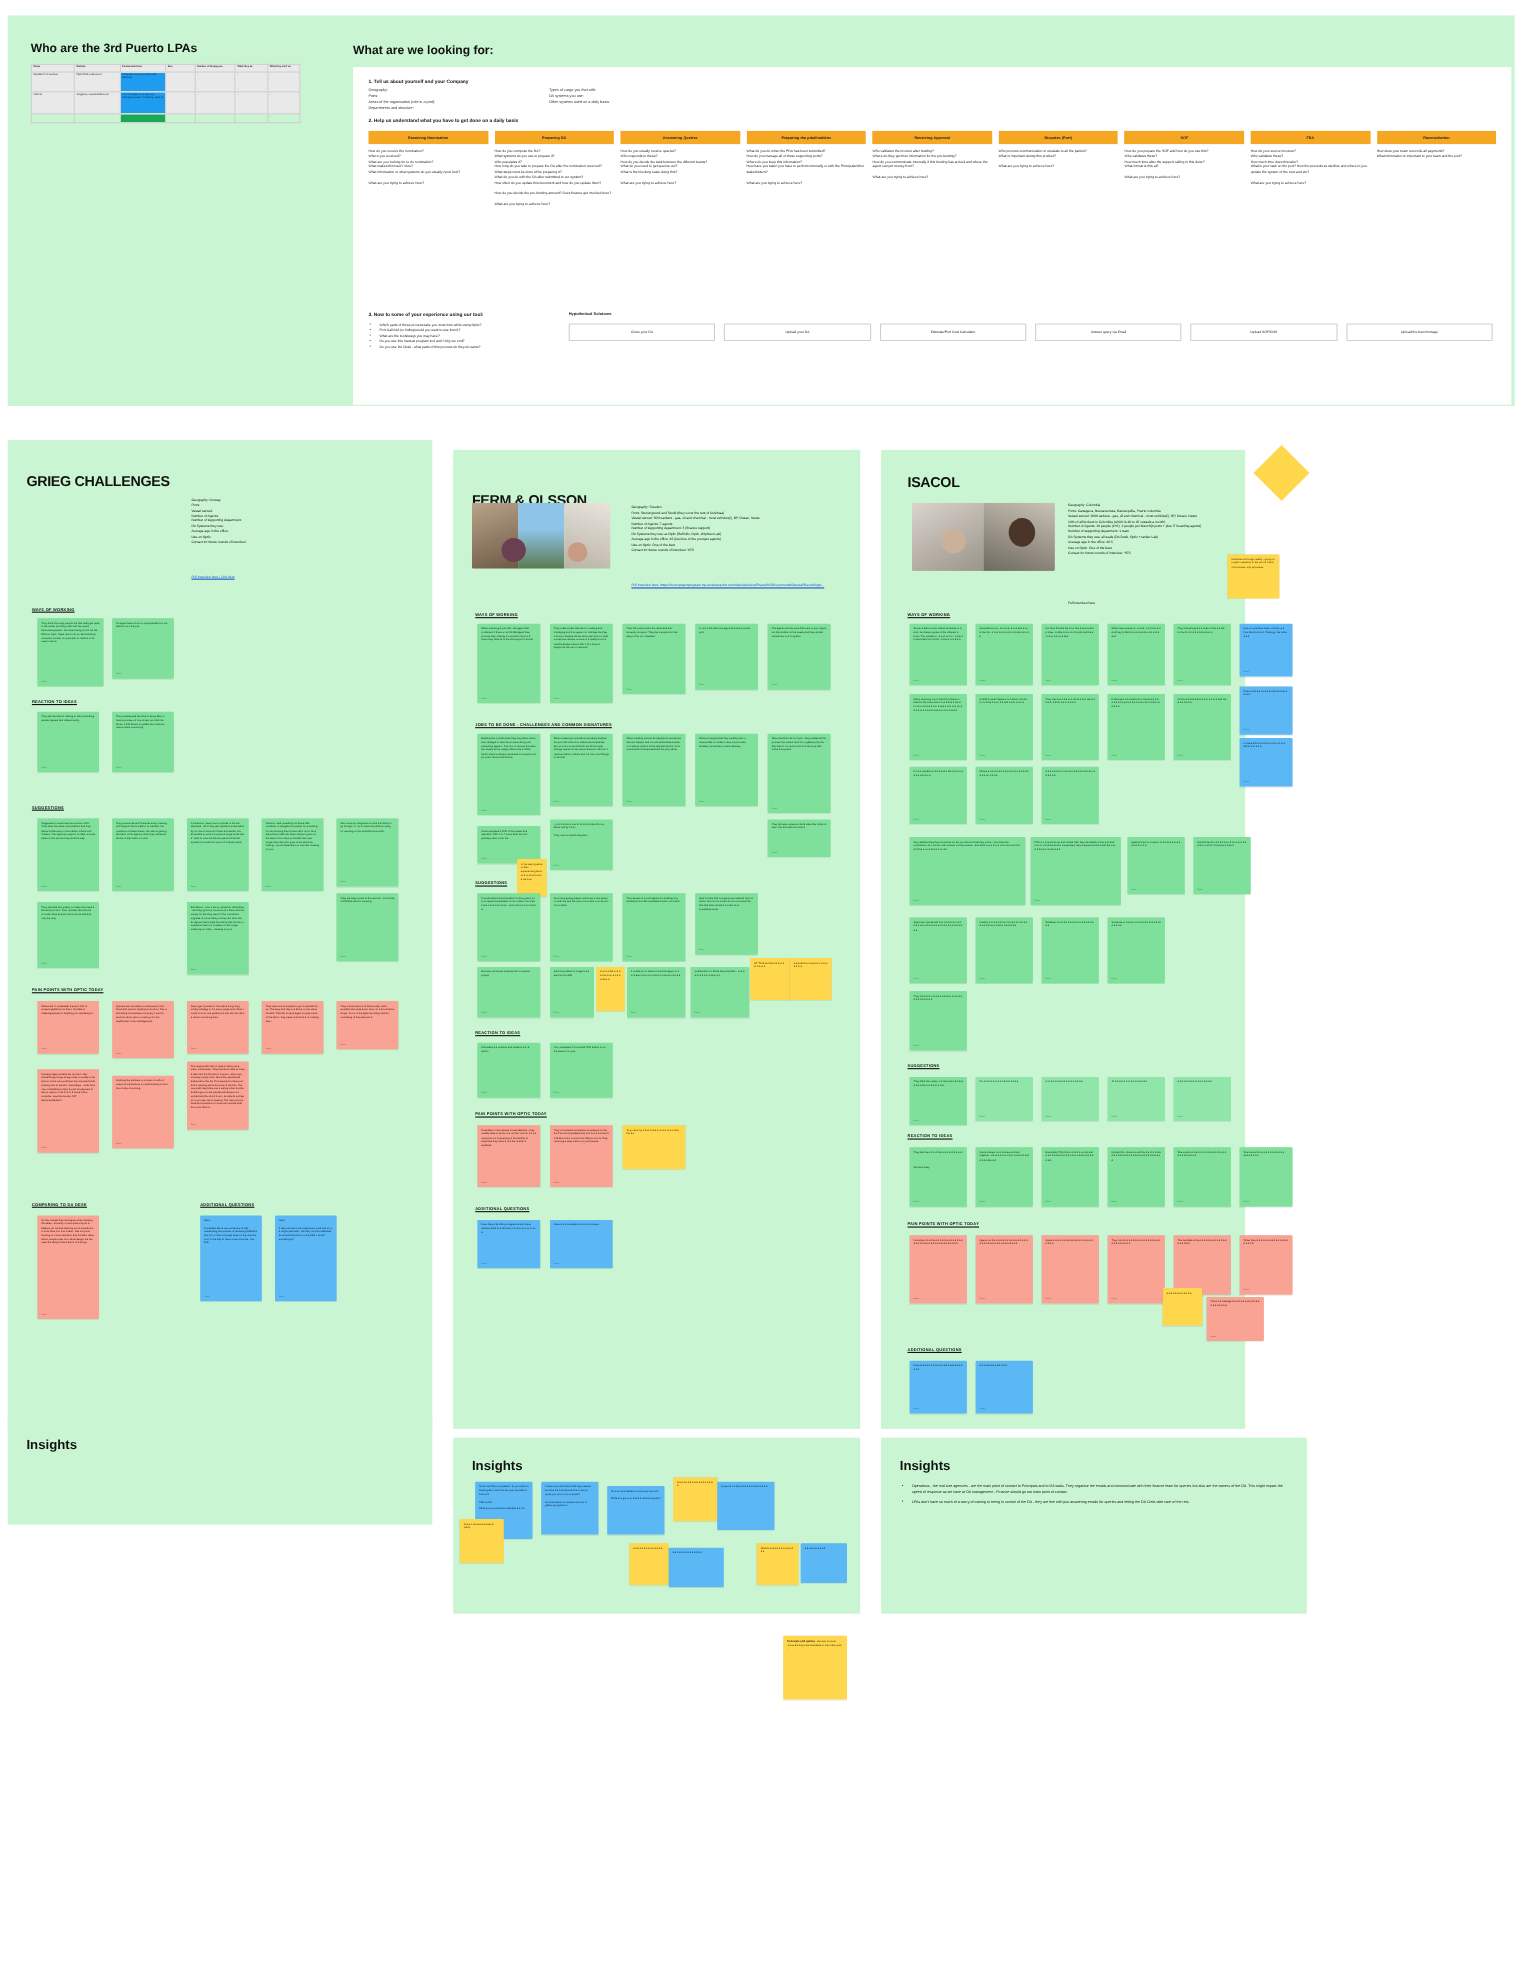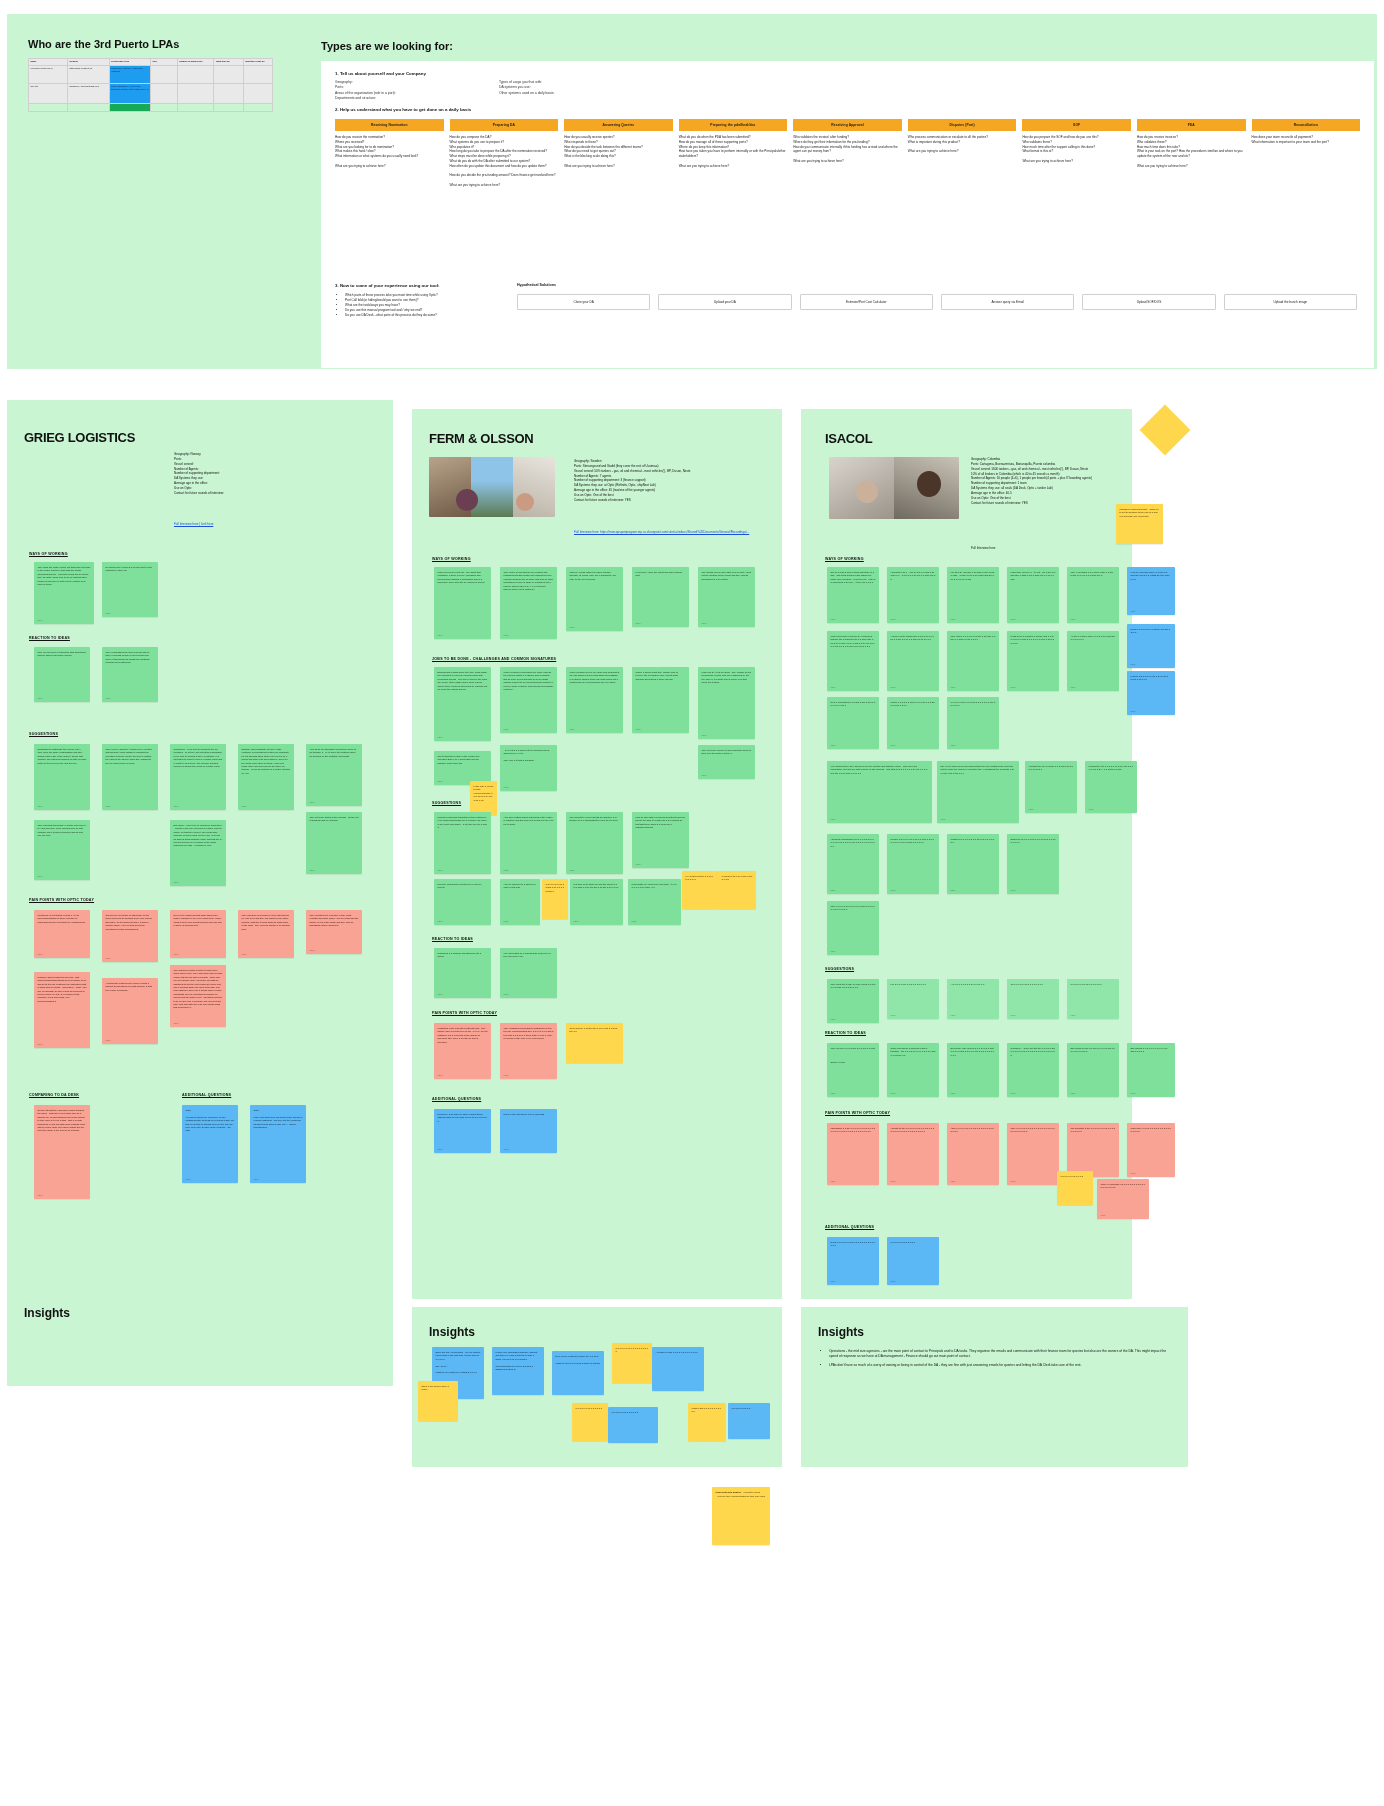--- a/index.html
+++ b/index.html
@@ -143,21 +143,21 @@
           <td class="cell-green"></td>
           <td></td>
           <td></td>
           <td></td>
           <td>-</td>
         </tr>
       </tbody>
     </table>
   </div>
 
-  <div id="guide-title">Types are we looking for:</div>
+  <div id="guide-title">What are we looking for:</div>
 
   <div id="guide-card">
     <div class="g-h" style="position:absolute;left:14px;top:10px;">1. Tell us about yourself and your Company</div>
     <div class="g-sub" style="position:absolute;left:14px;top:19px;width:150px;white-space:pre-wrap;">Geography:
 Ports:
 Areas of the organisation (role in a port):
 Departments and structure:</div>
     <div class="g-sub" style="position:absolute;left:178px;top:19px;width:170px;white-space:pre-wrap;">Types of cargo you that with:
 DA systems you use:
 Other systems used on a daily basis:</div>
@@ -263,21 +263,21 @@
       <div class="btn-outline" style="flex:1 1 0">Upload your DA</div>
       <div class="btn-outline" style="flex:1 1 0">Estimate/Port Cost Calculator</div>
       <div class="btn-outline" style="flex:1 1 0">Answer query via Email</div>
       <div class="btn-outline" style="flex:1 1 0">Upload SOF/DOS</div>
       <div class="btn-outline" style="flex:1 1 0">Upload the bunch image</div>
     </div>
   </div>
 </div>
 
 <div class="frame" id="col-grieg">
-  <div class="col-title" style="left:17px;top:30px;">GRIEG LOGISTICS</div>
+  <div class="col-title" style="left:17px;top:30px;">GRIEG CHALLENGES</div>
   <div class="meta" style="left:167px;top:52px;width:200px;white-space:pre-wrap;">Geography: Norway
 Ports:
 Vessel served:
 Number of Agents:
 Number of supporting department:
 DA Systems they use:
 Average age in the office:
 Use on Optic:
 Contact for future rounds of interview:</div>
   <div class="meta lnk" style="left:167px;top:122px;color:#1a4fd6;text-decoration:underline;">Full Interview here | Link here</div>
@@ -318,21 +318,21 @@
   <div class="sec-label" style="left:175px;top:693px;text-decoration:underline;">ADDITIONAL QUESTIONS</div>
   <div class="note n-blue" style="left:175px;top:705px;width:56px;height:78px;"><span class="body">Optic
 
 You asked about one port/query of fully outstanding the process of reviewing a BDA/for this (or is it the to-though keep for the only the port. To be fully to have some ports the - the both</span><span class="auth">Karen</span></div>
   <div class="note n-blue" style="left:243px;top:705px;width:56px;height:78px;"><span class="body">Optic
 
 If they still down their payment's work and for in a single particular - will they not the create/like as should and down on the FDA + and/or something/of</span><span class="auth">Karen</span></div>
 </div>
 
 <div class="frame" id="col-ferm">
-  <div class="col-title" style="left:17px;top:22px;">FERM &amp; OLSSON</div>
+  <div class="col-title" style="left:17px;top:38px;">FERM &amp; OLSSON</div>
 
   <div class="photo" style="left:17px;top:48px;width:126px;height:60px;">
     <i style="background:linear-gradient(160deg,#b8a38a,#6e5a45)"></i>
     <i style="background:linear-gradient(180deg,#8ec4e8 40%,#5c7a52)"></i>
     <i style="background:linear-gradient(200deg,#e8e4dd,#b9b2a5)"></i>
   </div>
   <div class="photo" style="left:17px;top:48px;width:126px;height:60px;pointer-events:none;background:none;">
     <i style="background:none"></i>
   </div>
   <div style="position:absolute;left:44px;top:80px;width:22px;height:22px;border-radius:50%;background:#6b3f52;"></div>

